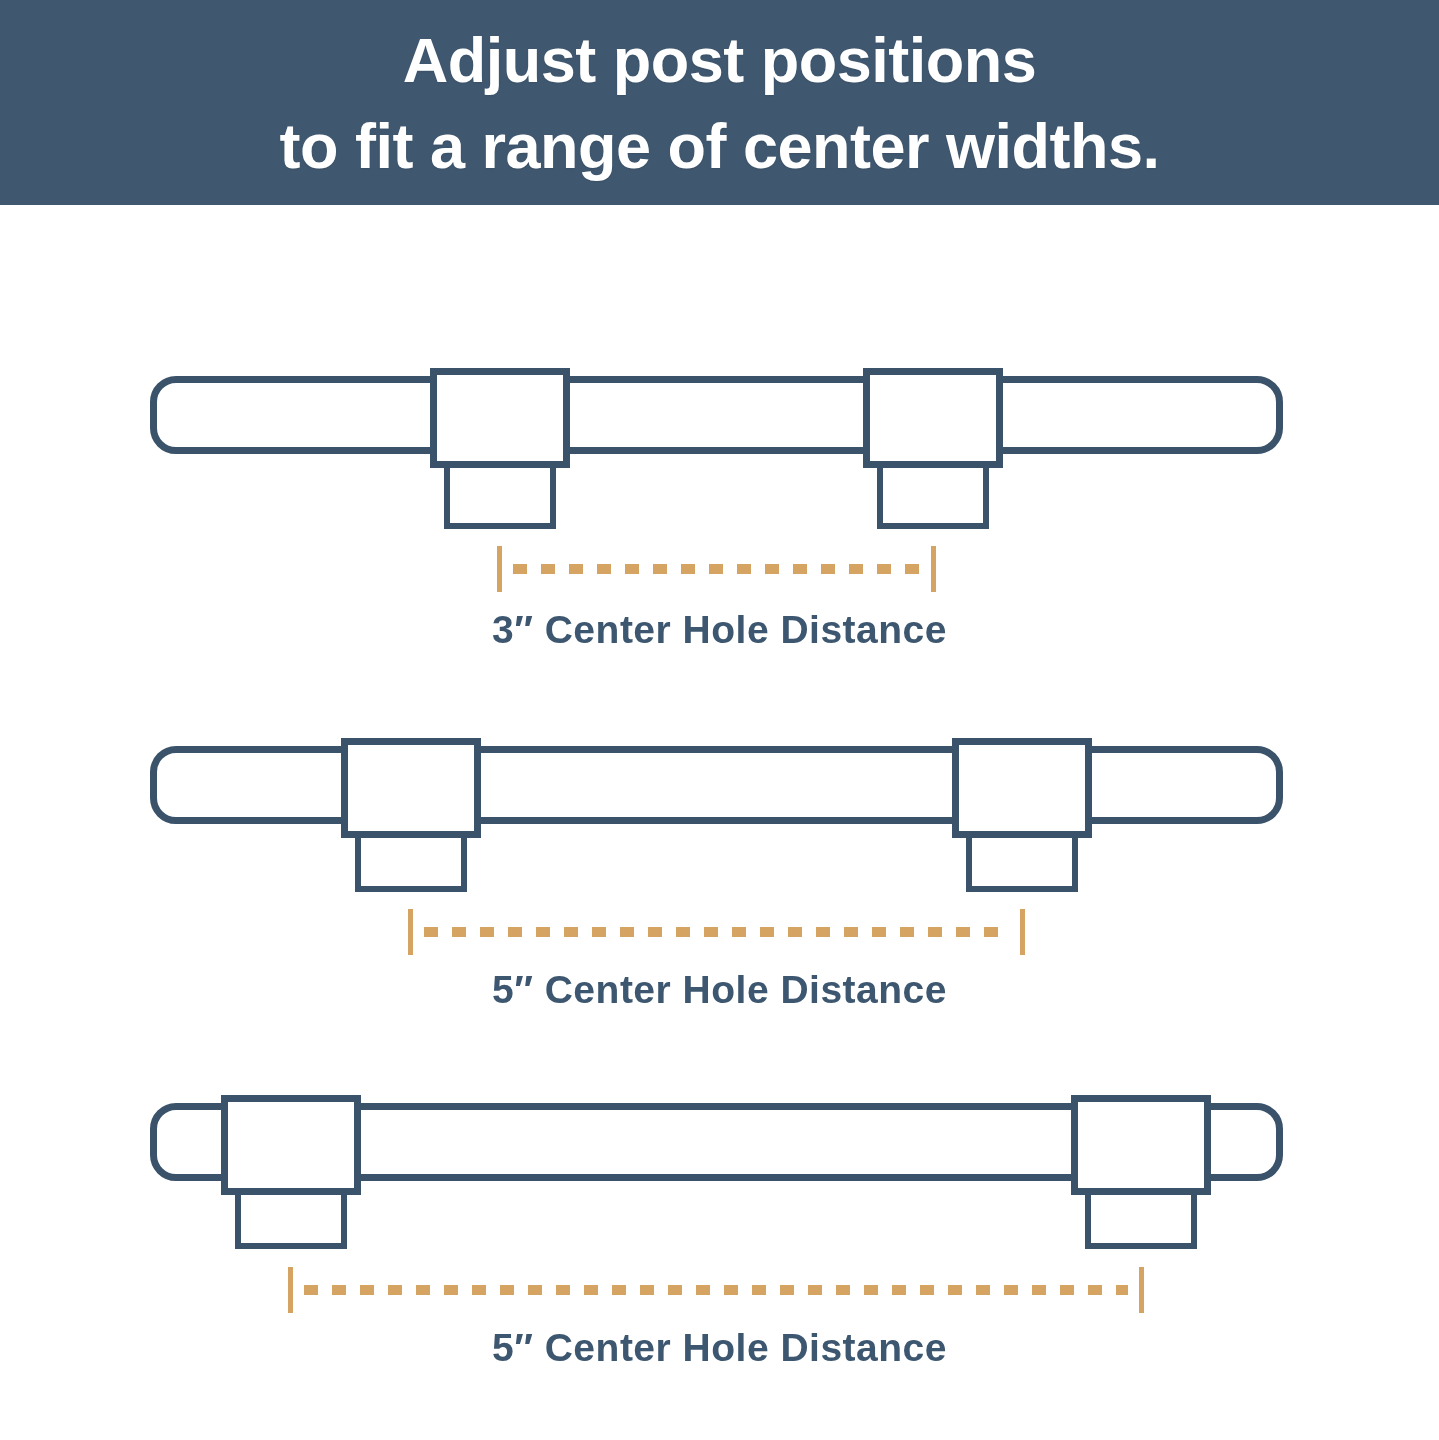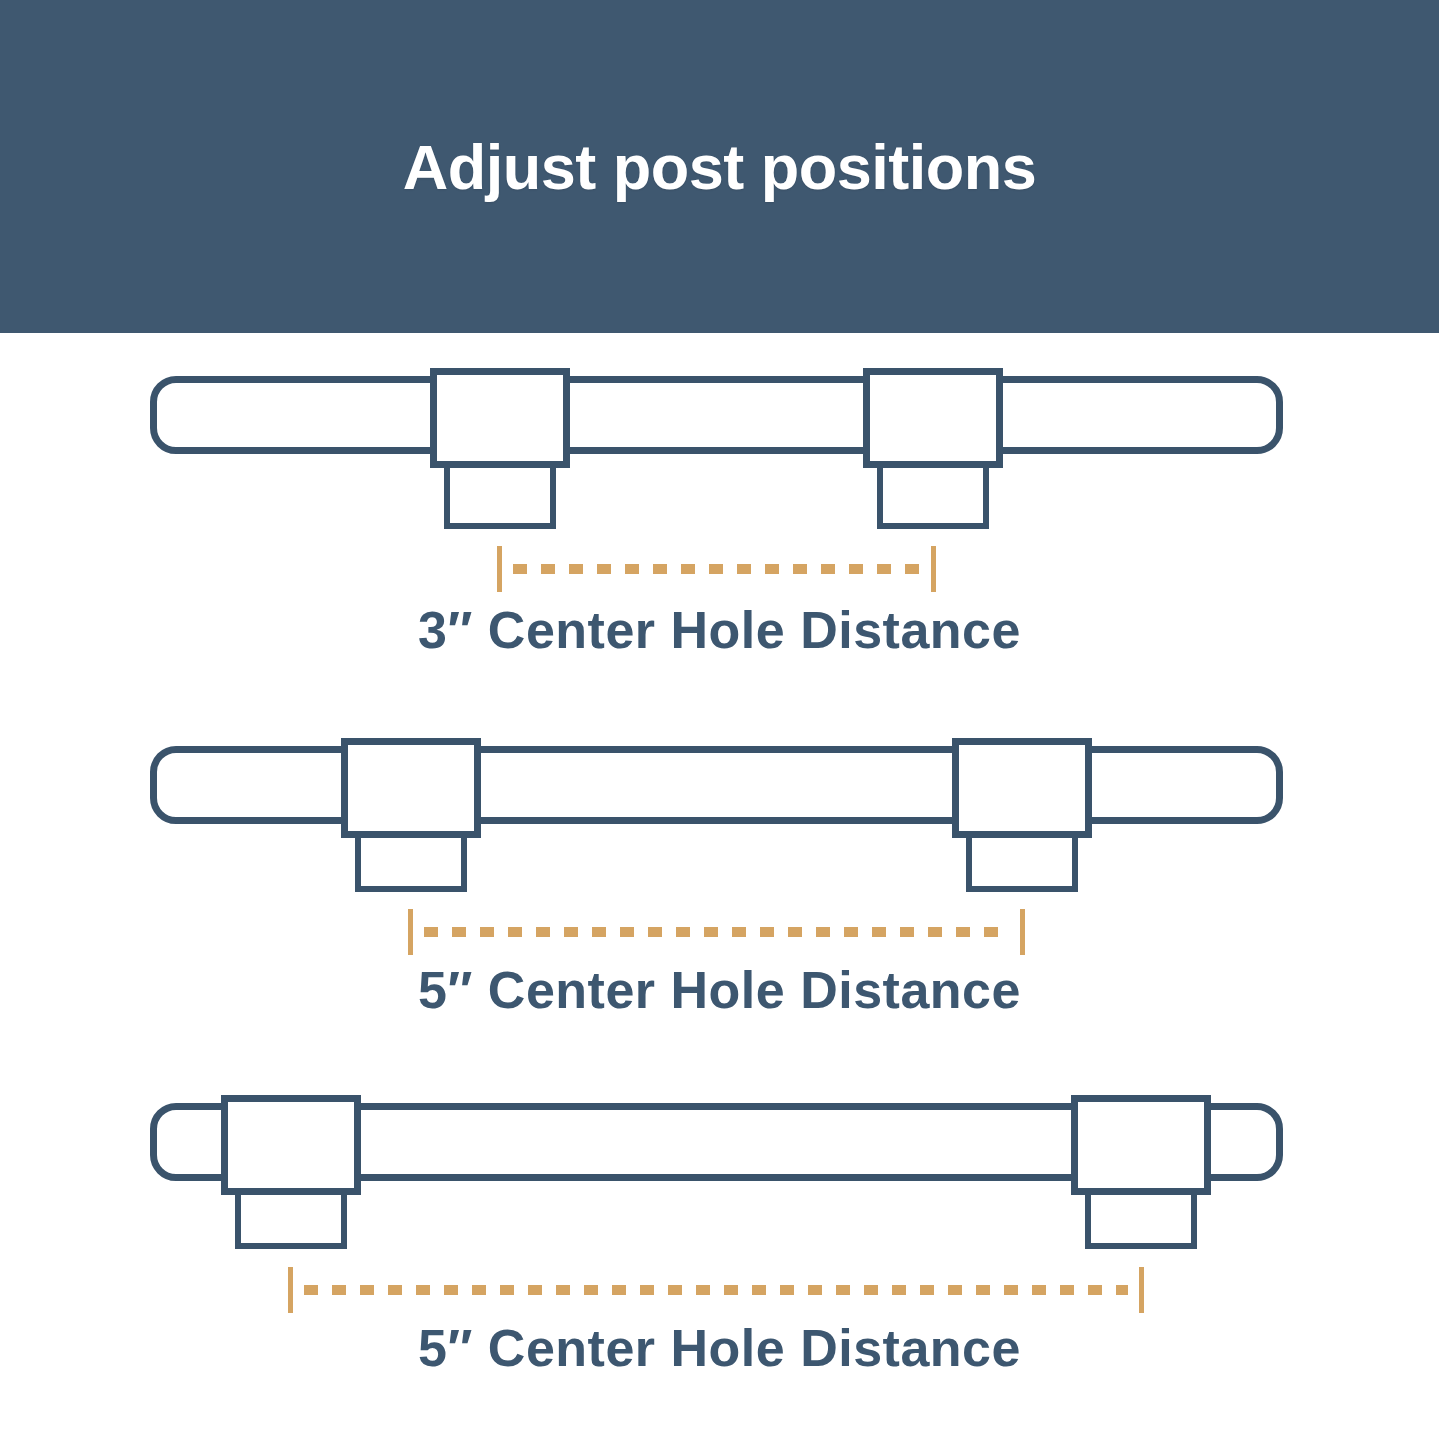--- a/index.html
+++ b/index.html
@@ -18,21 +18,21 @@
     overflow:hidden;
   }
   .canvas{
     position:relative;
     width:1439px;height:1440px;
     background:var(--background);
   }
   
   .header{
     position:absolute;left:0;top:0;
-    width:1439px;height:333px;
+    width:1439px;height:205px;
     background:var(--header-background);
     display:flex;flex-direction:column;
     align-items:center;justify-content:center;
     text-align:center;
   }
   .title-line{
     color:var(--title-text);
     font-weight:bold;
     font-size:63px;
     line-height:86px;
@@ -75,21 +75,21 @@
     height:10px;
     background:repeating-linear-gradient(to right,
       var(--measurement) 0 14px, transparent 14px 28px);
     z-index:4;
   }
   .distance-label{
     position:absolute;
     left:0;width:1439px;
     text-align:center;
     font-weight:bold;
-    font-size:52px;
+    font-size:39px;
     line-height:48px;
     letter-spacing:0.5px;
     color:var(--label-text);
     white-space:nowrap;
   }
   
   .d1 .bar{top:376px;}
   .d1 .post{top:368px;}
   .d1 .post-left{left:430px;}
   .d1 .post-right{left:863px;}
@@ -128,20 +128,21 @@
   .d3 .dashes{top:1285px;left:304px;width:824px;}
   .d3 .distance-label{top:1324px;}
 </style>
 </head>
 <body>
 
 <div class="canvas">
 
   <header class="header">
     <div class="title-line">Adjust post positions</div>
+    <div class="title-line">to fit a range of center widths.</div>
   </header>
 
   <section class="diagram d1">
     <div class="bar"></div>
     <div class="stud stud-left"></div>
     <div class="stud stud-right"></div>
     <div class="post post-left"></div>
     <div class="post post-right"></div>
     <div class="tick tick-left"></div>
     <div class="dashes"></div>

